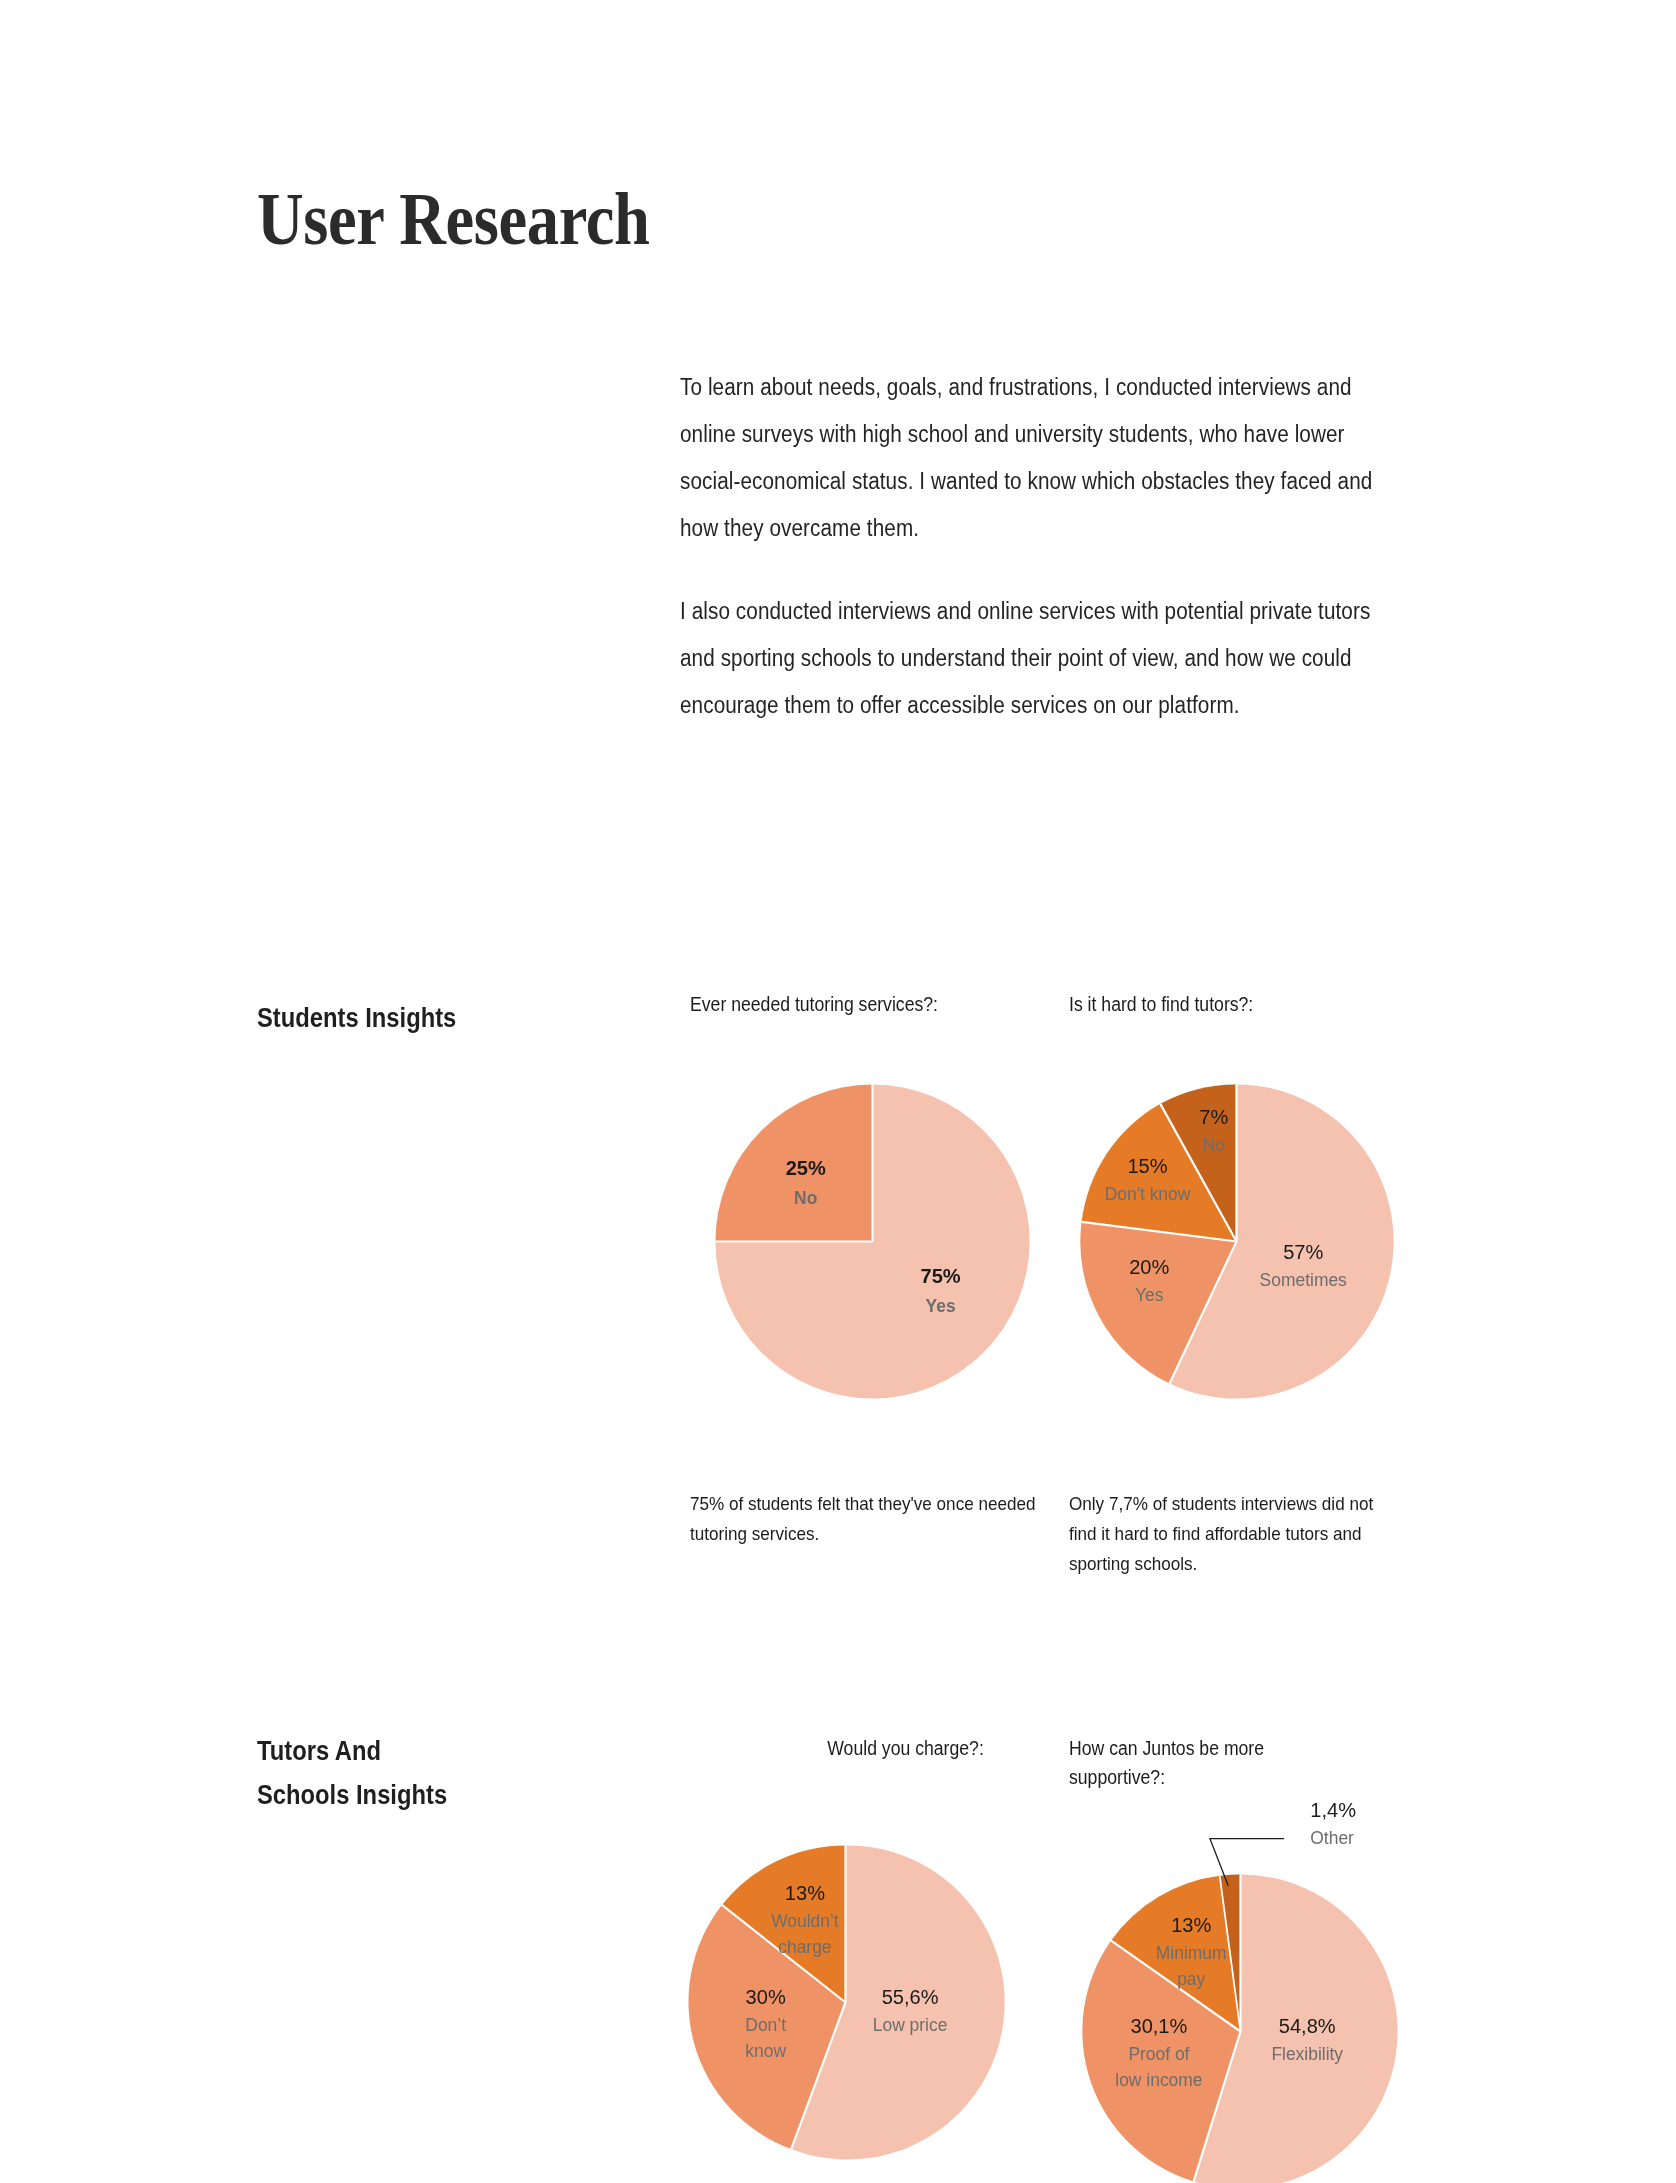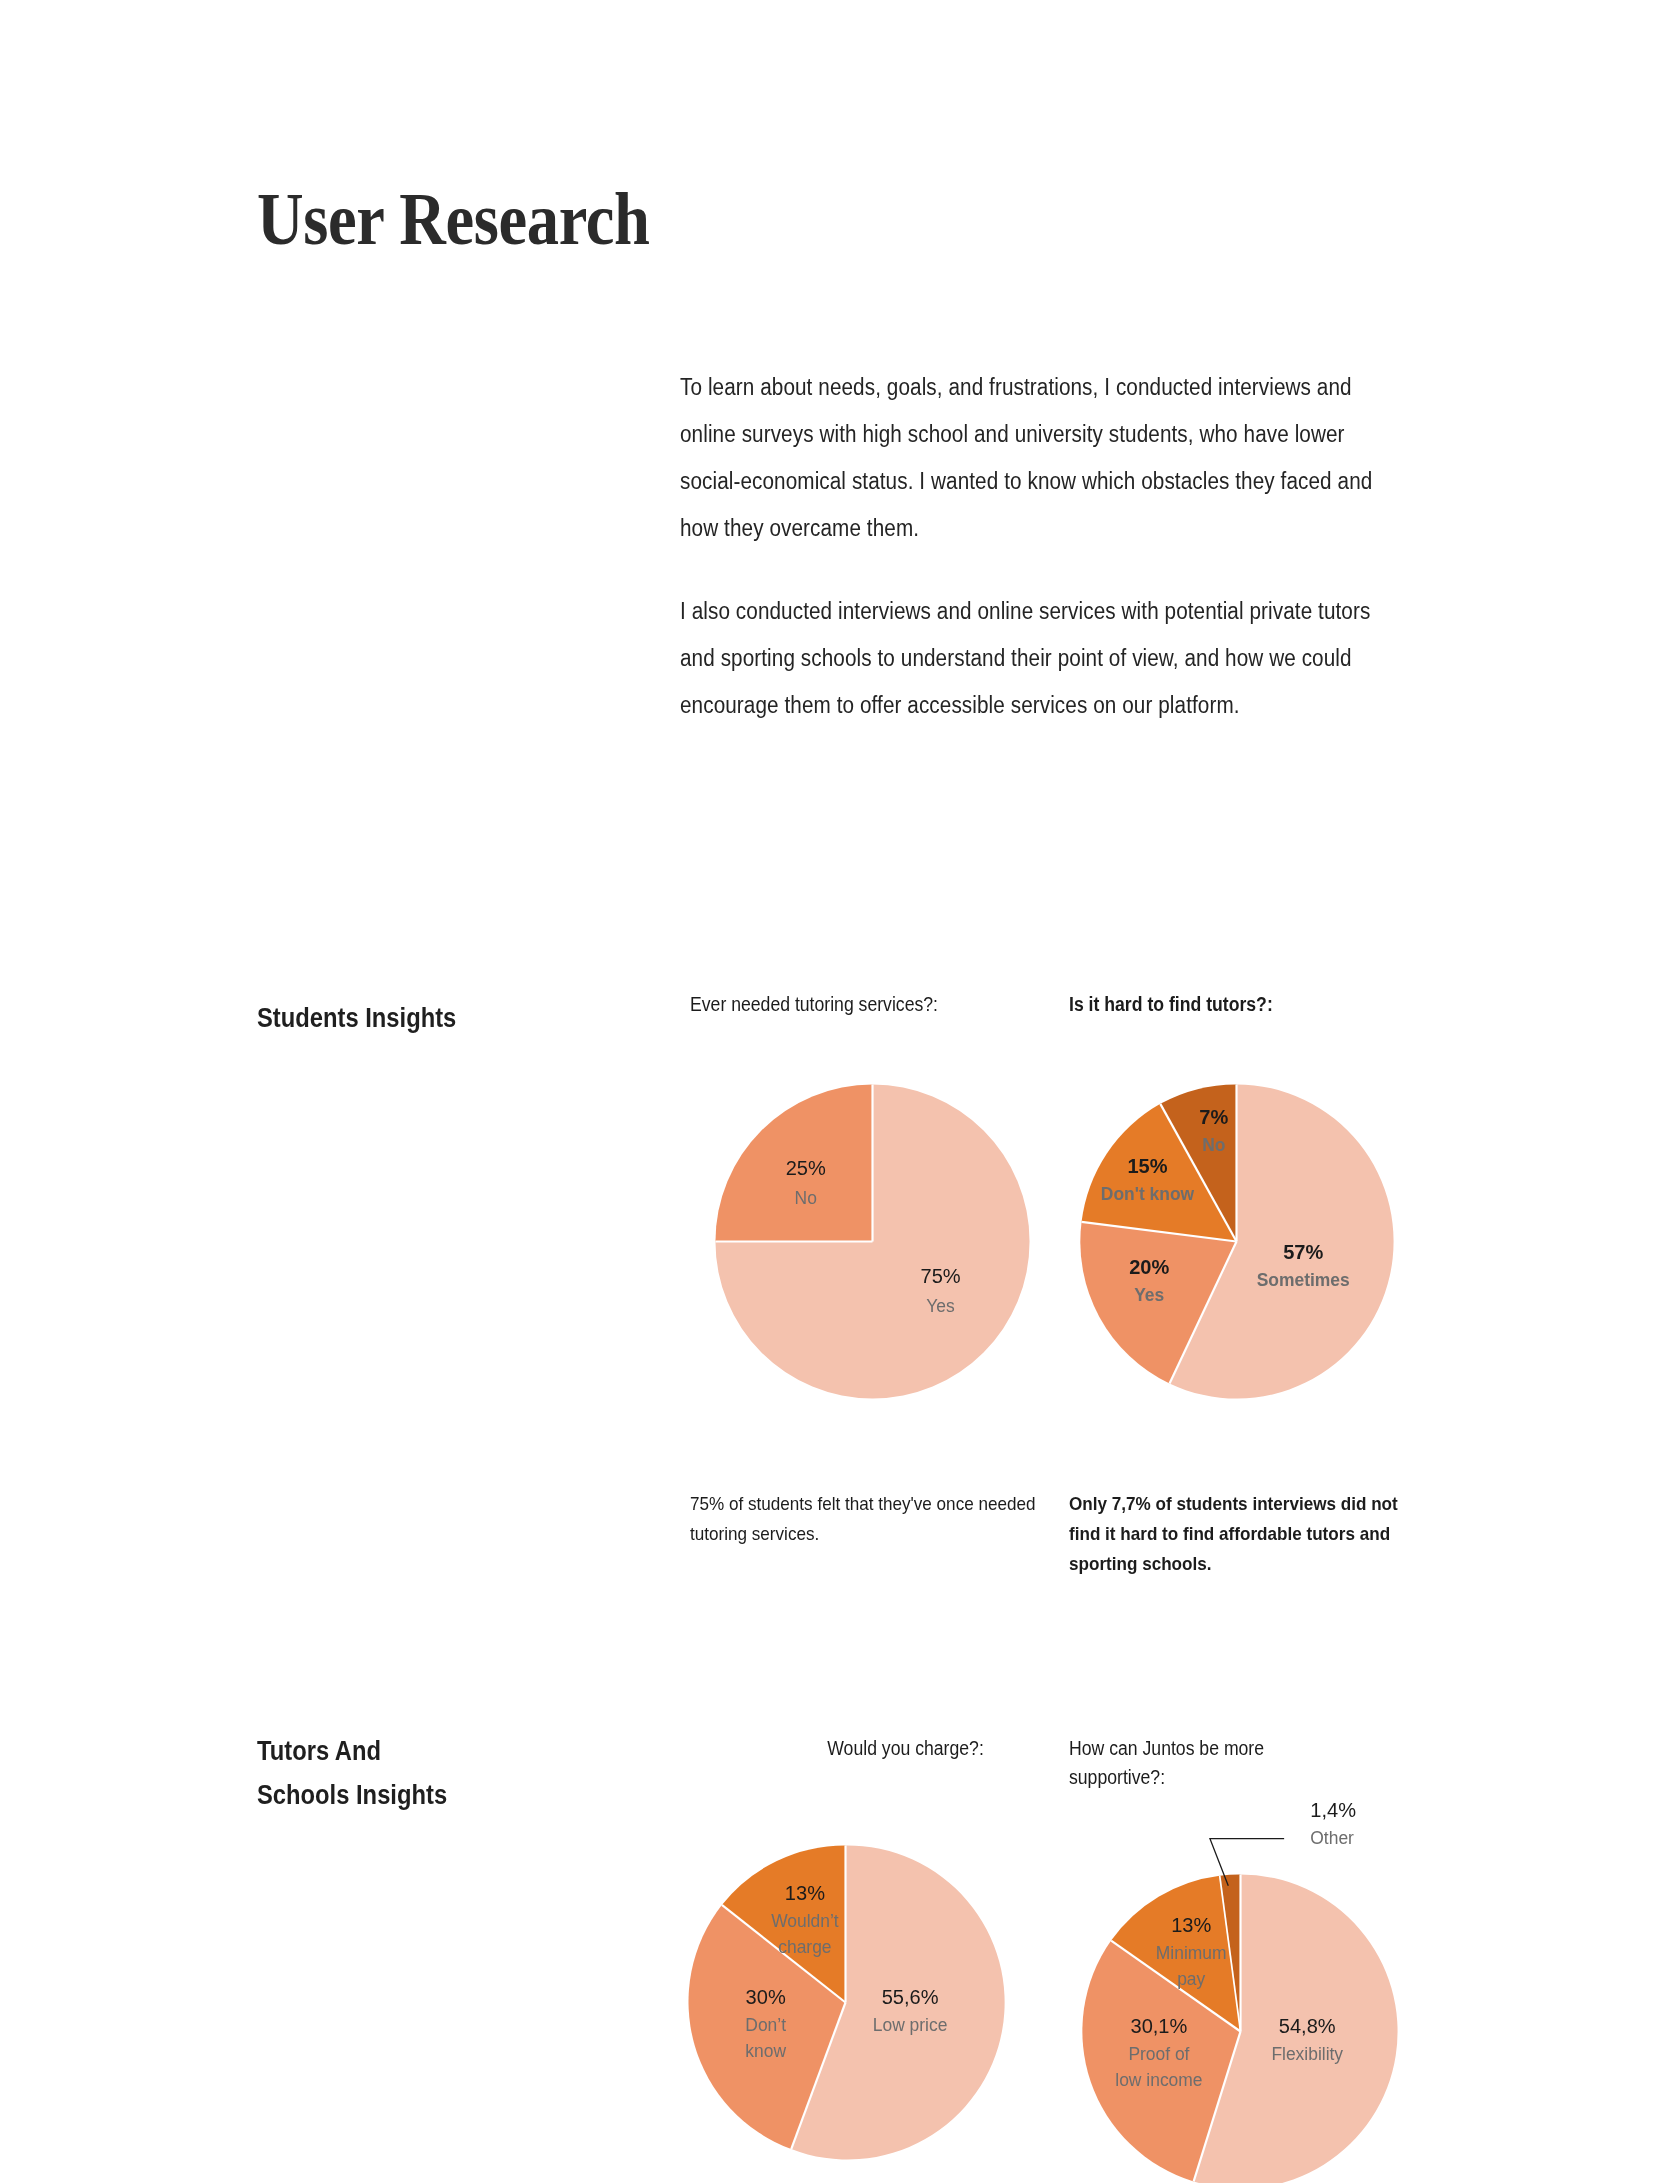--- a/index.html
+++ b/index.html
@@ -90,25 +90,25 @@
     font-size: 19px;
     line-height: 30px;
     color: #1c1c1c;
     transform: scaleX(0.90);
     transform-origin: left top;
     white-space: pre-line;
   }
 
   
   #block-q1 { left: 658px; top: 990px; margin-left: 32px; }
-  #block-q2 { left: 1069px; top: 990px; font-weight: bold; }
+  #block-q2 { left: 1069px; top: 990px; }
   #block-q3 { left: 658px; top: 1734px; text-align: right; }
   #block-q4 { left: 1069px; top: 1734px; }
 
-  #block-q1 .pie-wrap { margin-top: 48px; margin-left: 7.9px; }
+  #block-q1 .pie-wrap { margin-top: 48px; margin-left: 7.9px; font-weight: bold; }
   #block-q2 .pie-wrap { margin-top: 48px; margin-left: -7px; }
   #block-q3 .pie-wrap { margin-top: 65px; margin-left: 13px; }
   #block-q4 .pie-wrap { margin-top: 65px; margin-left: -3.5px; }
 
   #block-q1 .chart-caption { margin-top: 73px; width: 393px; }
   #block-q2 .chart-caption { margin-top: 73px; width: 367px; }
 
   
   .slice-pct {
     font-family: "Liberation Sans", sans-serif;

